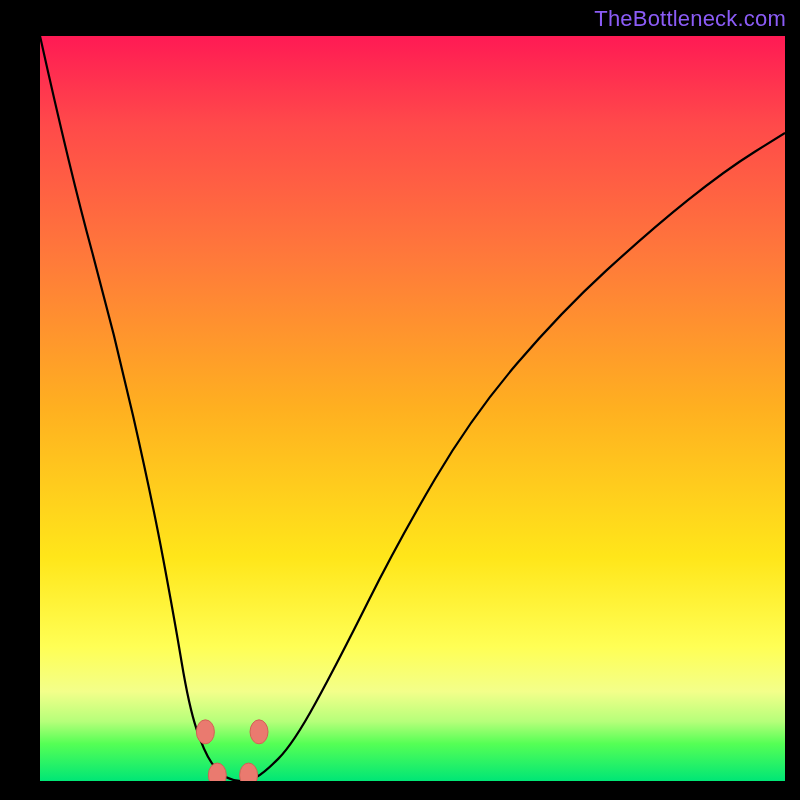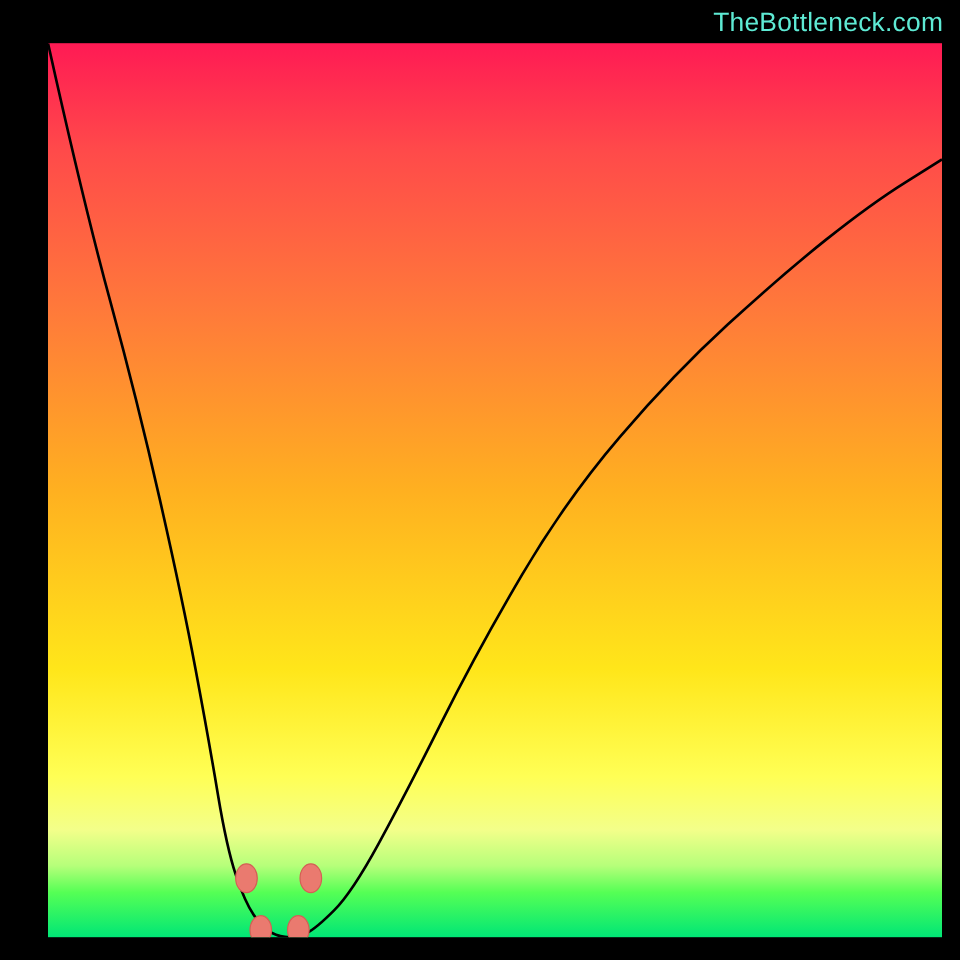--- a/index.html
+++ b/index.html
@@ -34,21 +34,21 @@
       #ffff55 82%,
       #f3ff8a 88%,
       #b6ff7a 92%,
       #55ff55 95%,
       #00e676 100%);
   }
   .watermark {
     position: absolute;
     top: 6px;
     right: 14px;
-    color: #5eead4;
+    color: #8b5cf6;
     font-size: 22px;
     letter-spacing: 0.2px;
     user-select: none;
   }
   svg.curve {
     position: absolute;
     left: 0;
     top: 0;
     width: 745px;
     height: 745px;

